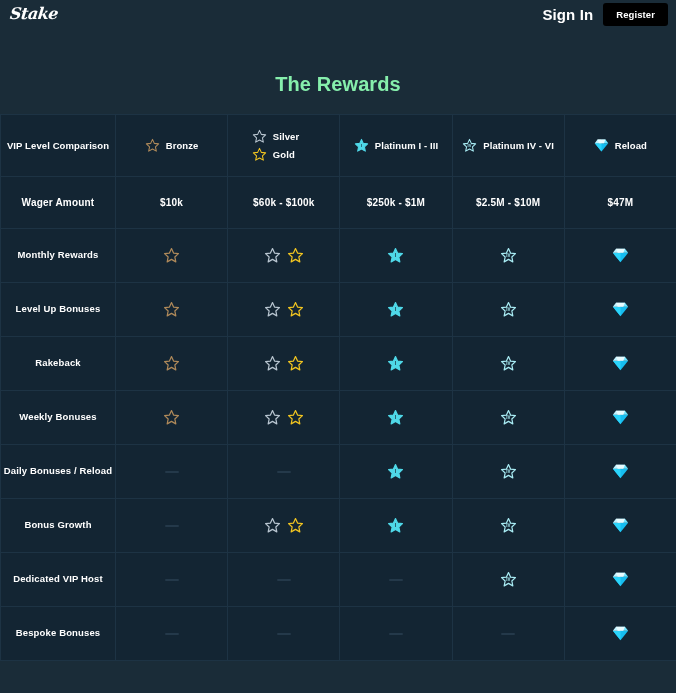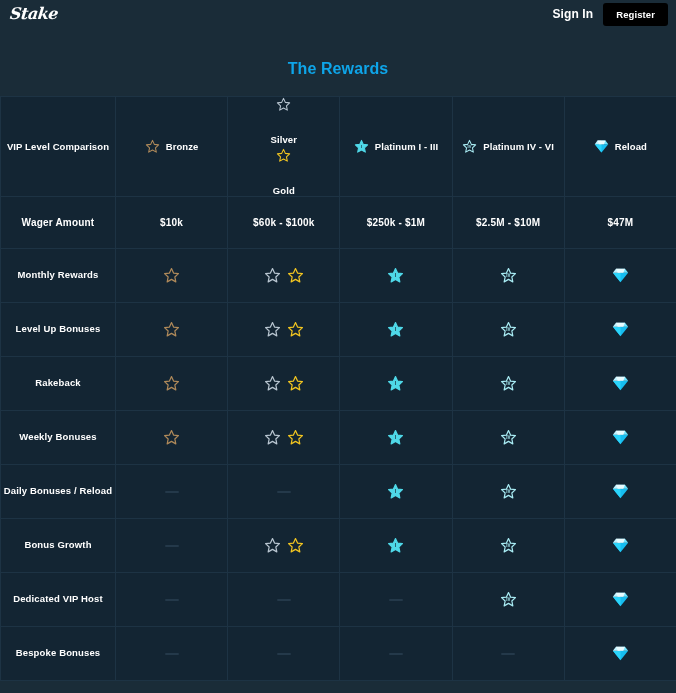--- a/index.html
+++ b/index.html
@@ -31,21 +31,21 @@
     transform: skewX(-6deg);
   }
   .topbar-right {
     margin-left: auto;
     display: flex;
     align-items: center;
     gap: 10px;
   }
   .signin {
     color: #ffffff;
-    font-size: 12px;
+    font-size: 15px;
     font-weight: bold;
     letter-spacing: 0.1px;
     cursor: pointer;
   }
   .register-btn {
     background: #000000;
     color: #ffffff;
     font-size: 9.5px;
     font-weight: bold;
     border: none;
@@ -55,24 +55,25 @@
     font-family: "Liberation Sans", sans-serif;
     letter-spacing: 0.1px;
   }
 
   
   .hero {
     text-align: center;
     padding-top: 32px;
   }
   .hero-title {
-    color: #0ea5e9;
-    font-size: 16px;
+    color: #86efac;
+    font-size: 20px;
     font-weight: bold;
     letter-spacing: 0.1px;
+    margin-top: 13px;
   }
   .hero-sub {
     color: #b1bfcb;
     font-size: 10.5px;
     margin-top: 7px;
     letter-spacing: 0.1px;
   }
 
   
   .table-wrap {
@@ -123,23 +124,22 @@
     gap: 6px;
   }
   .head-inner.stacked {
     flex-direction: column;
     gap: 3px;
     align-items: center;
   }
   .head-row {
     display: flex;
     align-items: center;
-    gap: 22px;
+    gap: 6px;
     width: 64px;
-    flex-direction: column;
   }
   .head-label {
     color: #ffffff;
     font-size: 9.5px;
     font-weight: bold;
     white-space: nowrap;
     letter-spacing: 0.1px;
   }
 
   .icon-group {

